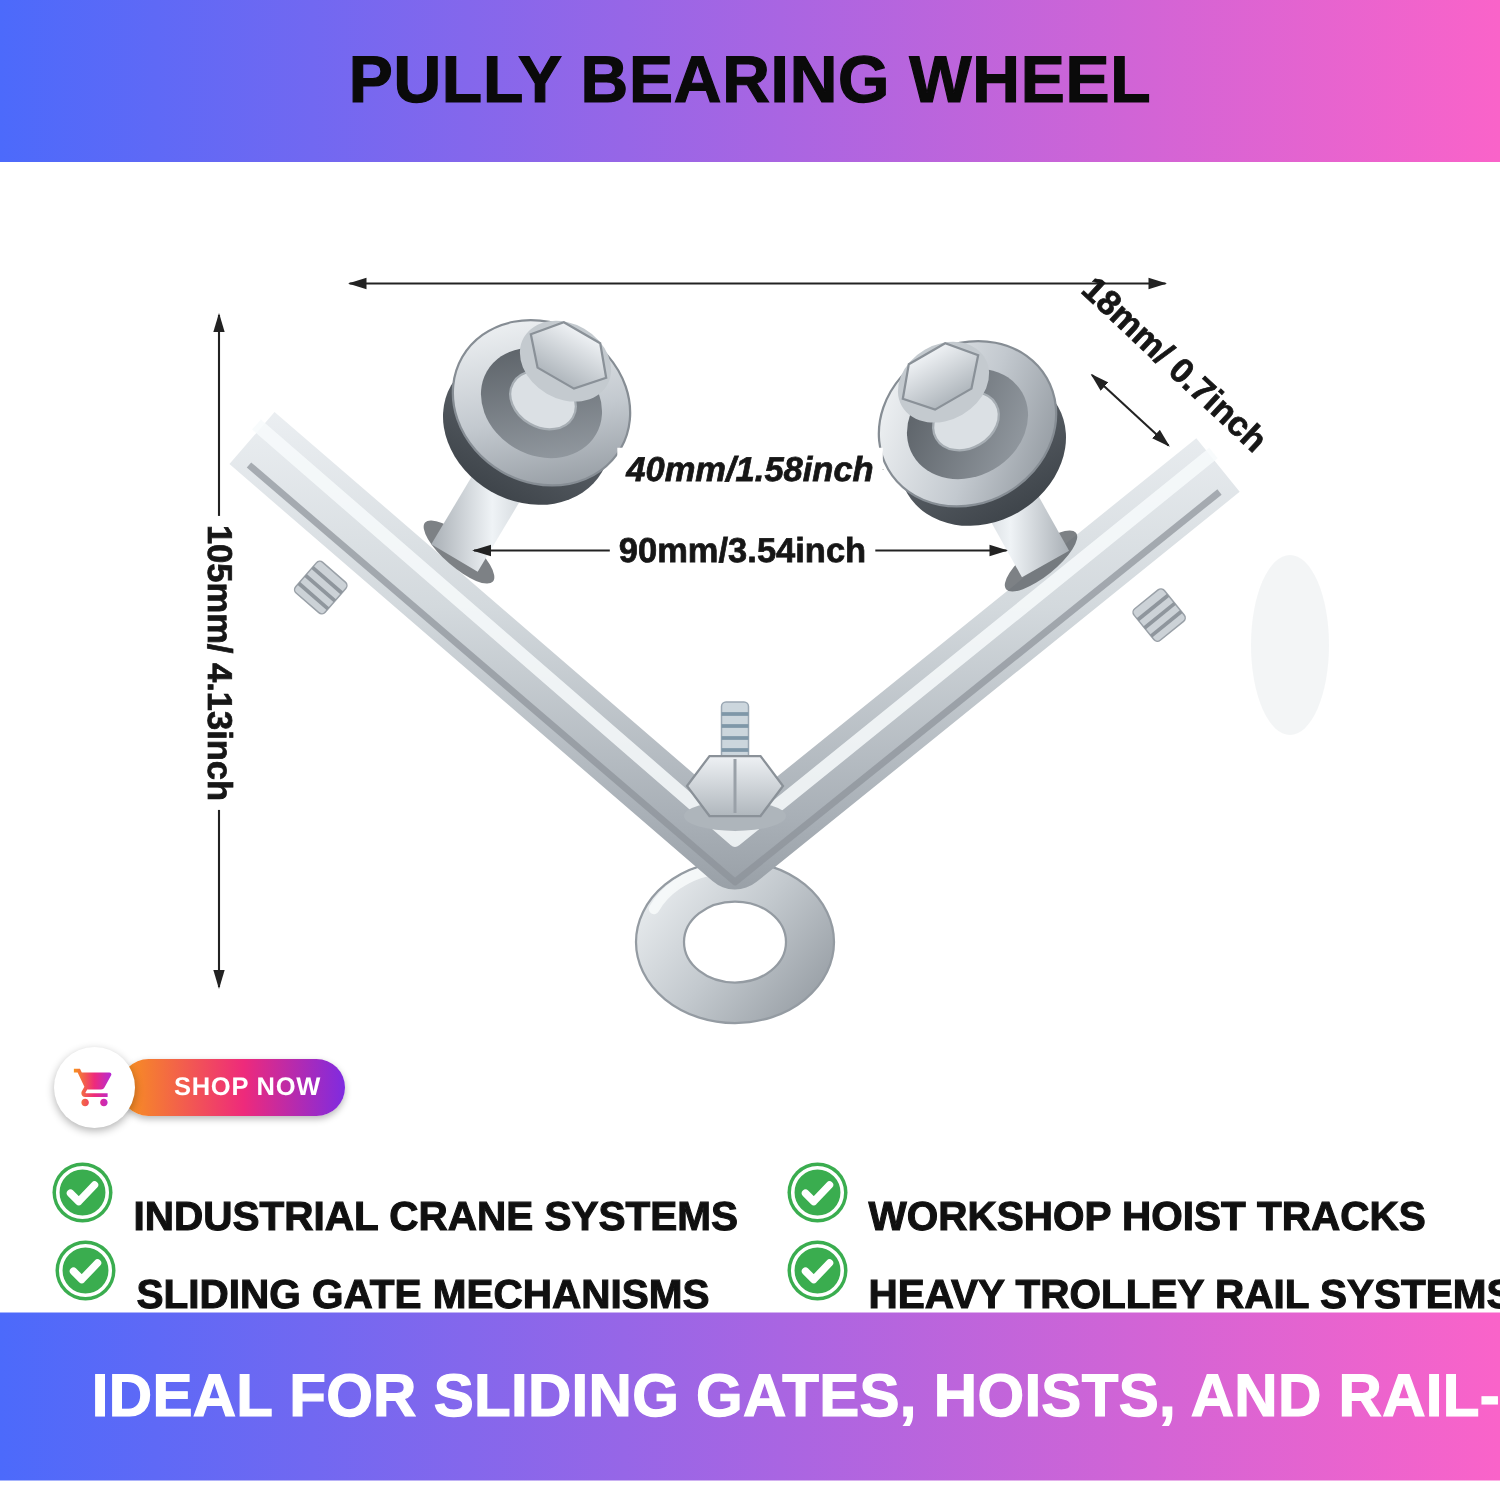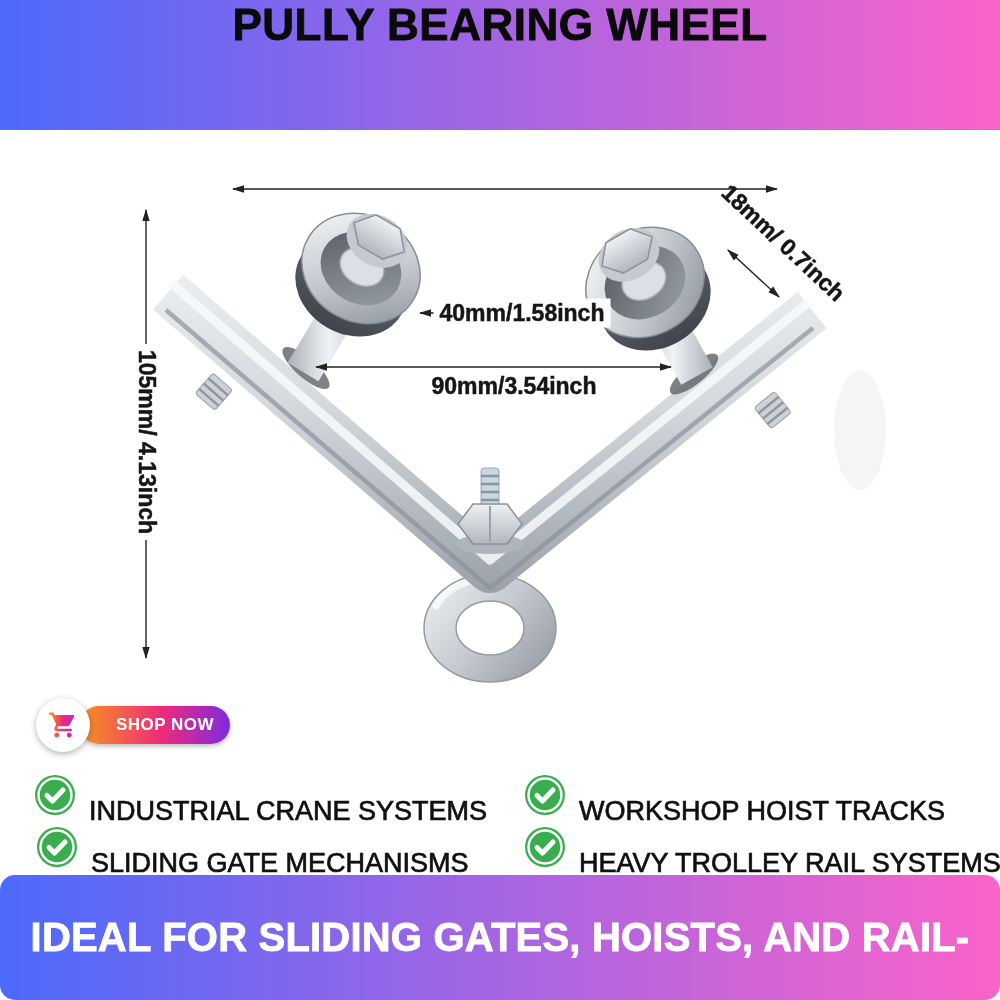--- a/index.html
+++ b/index.html
@@ -1,42 +1,42 @@
 <!DOCTYPE html>
 <html><head>
 <meta charset="utf-8">
 <style>
   html,body{margin:0;padding:0;background:#dfe3e8;}
   *{box-sizing:border-box;font-family:"Liberation Sans",sans-serif;}
   .canvas{position:relative;width:1000px;height:1000px;background:#ffffff;overflow:hidden;margin:0 auto;}
 
   
   .banner{position:absolute;left:0;width:1000px;background:linear-gradient(90deg,#4c6afb 0%,#a965e2 52%,#fa63c9 100%);}
-  .banner.top{top:0;height:130px;display:flex;align-items:flex-start;justify-content:center;}
-  .banner.bottom{top:875px;height:125px;display:flex;flex-direction:column;align-items:center;justify-content:center;border-radius:15px;}
+  .banner.top{top:0;height:108px;display:flex;align-items:center;justify-content:center;}
+  .banner.bottom{top:875px;height:112px;display:flex;flex-direction:column;align-items:flex-end;justify-content:center;}
   .title{font-size:44px;font-weight:bold;color:#0a0a0a;letter-spacing:.5px;-webkit-text-stroke:.8px #0a0a0a;white-space:nowrap;}
   .footer-line{font-size:40px;font-weight:bold;color:#ffffff;letter-spacing:.2px;line-height:49px;-webkit-text-stroke:.8px #ffffff;white-space:nowrap;text-align:center;}
 
   
   .product-svg{position:absolute;left:0;top:0;width:1000px;height:1000px;z-index:1;}
 
   
   .dim{position:absolute;z-index:2;font-size:23px;font-weight:bold;color:#161616;-webkit-text-stroke:.5px #161616;background:#ffffff;padding:1px 6px;white-space:nowrap;transform:translate(-50%,-50%);}
   .dim.rot90{transform:translate(-50%,-50%) rotate(90deg);}
   .dim.rot43{transform:translate(-50%,-50%) rotate(43deg);background:transparent;}
 
   
   .cta{position:absolute;left:36px;top:698px;width:170px;height:54px;z-index:3;cursor:pointer;border:none;background:transparent;padding:0;}
   .cta .pill{position:absolute;left:44px;top:8px;width:150px;height:38px;border-radius:20px;background:linear-gradient(90deg,#f7941d 0%,#ee2a7b 55%,#7f2be0 100%);display:flex;align-items:center;justify-content:center;padding-left:20px;box-shadow:0 2px 5px rgba(0,0,0,.28);}
   .cta .pill span{font-size:17px;font-weight:bold;color:#ffffff;letter-spacing:.5px;white-space:nowrap;}
   .cta .cart-circle{position:absolute;left:0;top:0;width:54px;height:54px;border-radius:50%;background:#ffffff;box-shadow:0 2px 6px rgba(0,0,0,.3);display:flex;align-items:center;justify-content:center;}
 
   
   .feat{position:absolute;display:flex;align-items:center;gap:13px;z-index:3;}
-  .feat .txt{font-size:27px;font-weight:normal;color:#101010;-webkit-text-stroke:.7px #101010;white-space:nowrap;margin-top:34px;}
+  .feat .txt{font-size:27px;font-weight:bold;color:#101010;-webkit-text-stroke:.7px #101010;white-space:nowrap;margin-top:34px;}
   .feat svg{display:block;}
 </style>
 </head>
 <body>
 
 <div class="canvas">
 
   <div class="banner top">
     <div class="title">PULLY BEARING WHEEL</div>
   </div>
@@ -150,22 +150,22 @@
     <g stroke="#222222" stroke-width="1.4" fill="none">
       <line x1="233" y1="189" x2="777" y2="189" marker-start="url(#arrow)" marker-end="url(#arrow)"></line>
       <line x1="420" y1="313" x2="588" y2="313" marker-start="url(#arrow)" marker-end="url(#arrow)"></line>
       <line x1="316" y1="367" x2="671" y2="367" marker-start="url(#arrow)" marker-end="url(#arrow)"></line>
       <line x1="146" y1="210" x2="146" y2="658" marker-start="url(#arrow)" marker-end="url(#arrow)"></line>
       <line x1="728" y1="250" x2="779" y2="297" marker-start="url(#arrow)" marker-end="url(#arrow)"></line>
     </g>
   </svg>
 
   <div class="dim rot43" style="left:783px;top:243px;">18mm/ 0.7inch</div>
-  <div class="dim" style="left:522px;top:313px;">40mm/1.58inch</div>
-  <div class="dim" style="left:514px;top:367px;margin-top:19px;">90mm/3.54inch</div>
+  <div class="dim" style="left:500px;top:313px;font-style:italic;">40mm/1.58inch</div>
+  <div class="dim" style="left:495px;top:367px;">90mm/3.54inch</div>
   <div class="dim rot90" style="left:146px;top:442px;">105mm/ 4.13inch</div>
 
   <button class="cta">
     <div class="pill">
       <span>SHOP NOW</span>
     </div>
     <div class="cart-circle">
       <svg width="30" height="30" viewBox="0 0 24 24">
         <defs>
           <linearGradient id="cartGrad" x1="0" y1="0" x2="1" y2="0">

